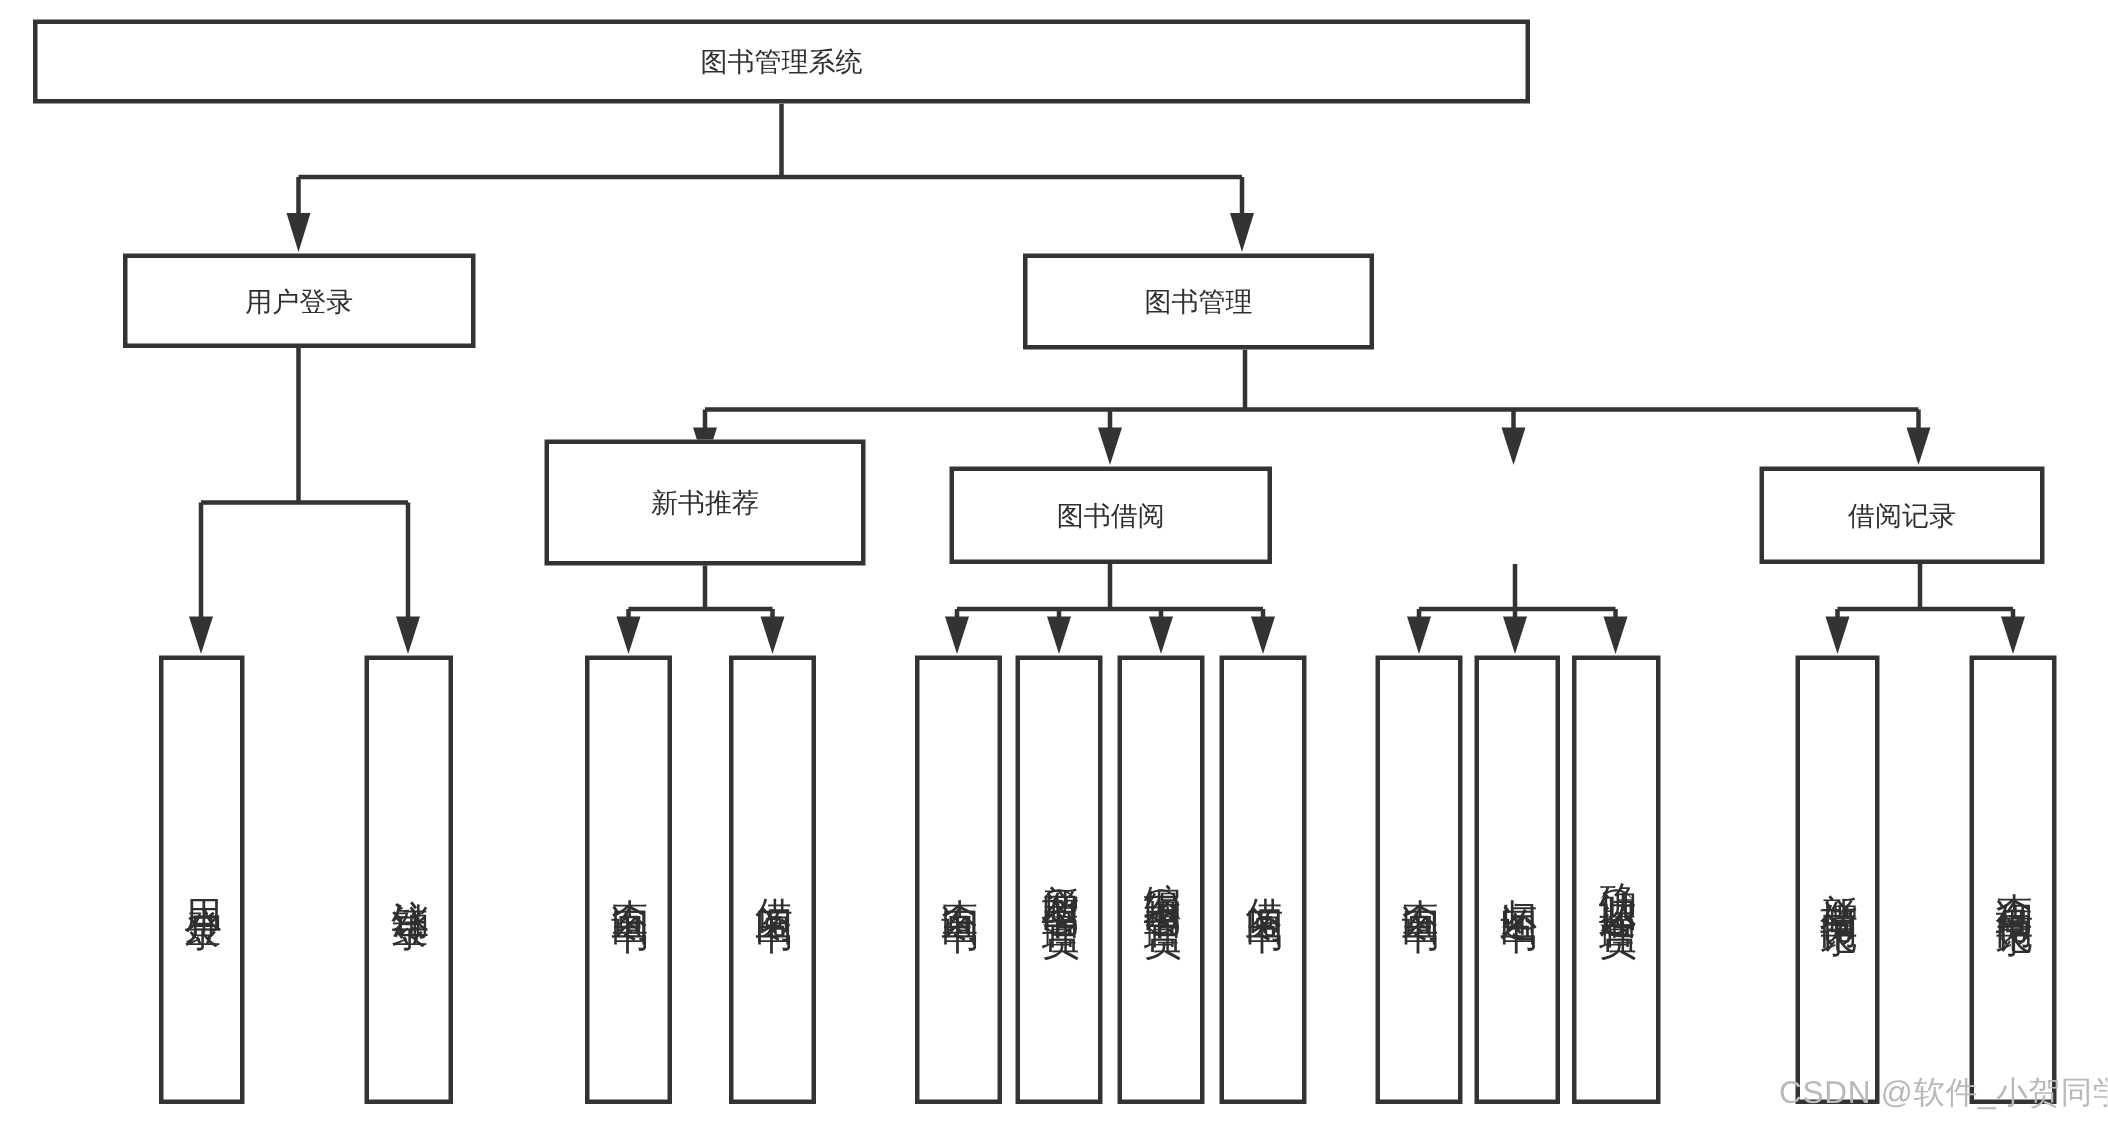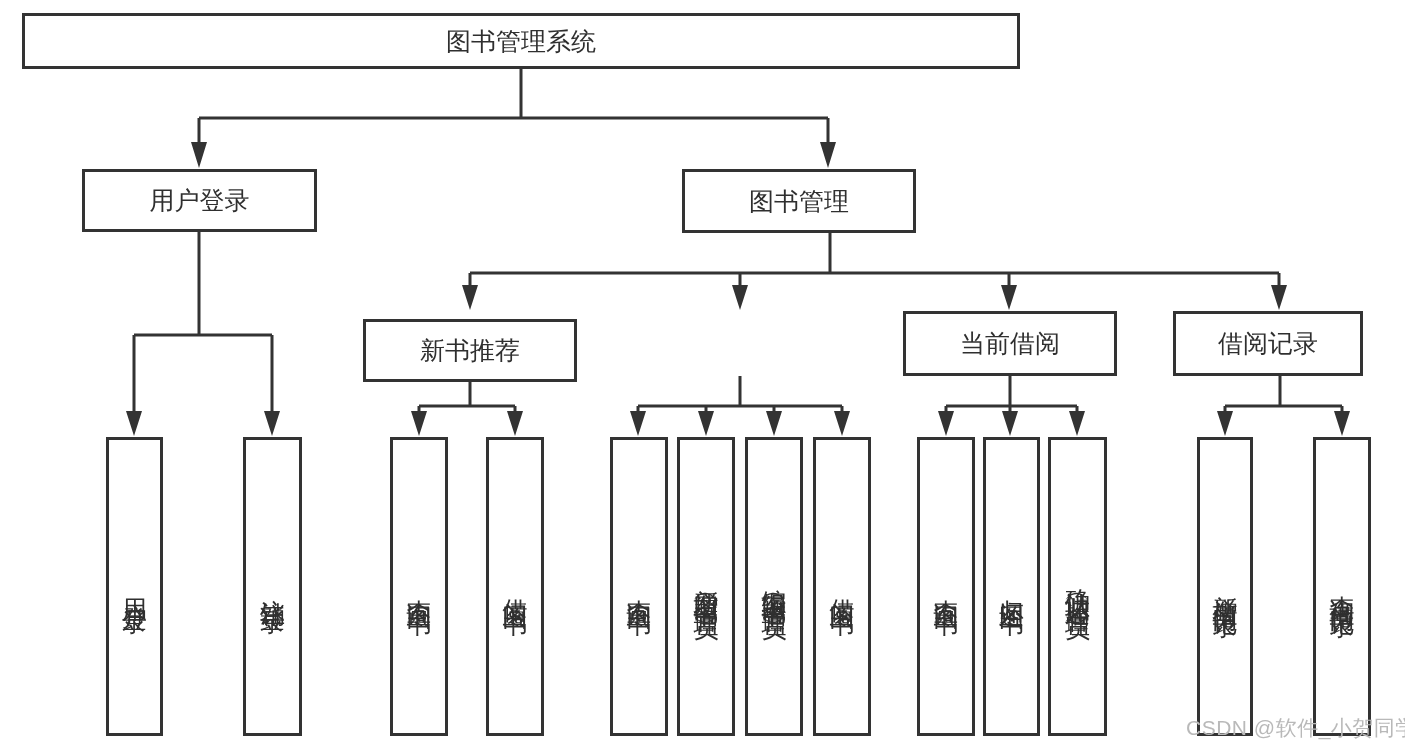--- a/index.html
+++ b/index.html
@@ -23,21 +23,21 @@
   }
   .box {
     position: absolute;
     box-sizing: border-box;
     border: 3px solid #333333;
     background: #ffffff;
     display: flex;
     align-items: center;
     justify-content: center;
     color: #2f2f2f;
-    font-size: 25px;
+    font-size: 18px;
     line-height: 1;
     z-index: 2;
     text-align: center;
   }
   .box.v {
     writing-mode: vertical-rl;
     text-orientation: mixed;
     letter-spacing: 4px;
     font-size: 25px;
   }
@@ -92,25 +92,25 @@
     <span>图书管理</span>
   </div>
 
   <div class="box v" style="left:106px;top:437px;width:57px;height:299px">
     <span>用户登录</span>
   </div>
   <div class="box v" style="left:243px;top:437px;width:59px;height:299px">
     <span>注销登录</span>
   </div>
 
-  <div class="box" style="left:363px;top:319px;width:214px;height:63px">
+  <div class="box" style="left:363px;top:293px;width:214px;height:84px">
     <span>新书推荐</span>
   </div>
-  <div class="box" style="left:903px;top:311px;width:214px;height:65px">
-    <span>当前借阅</span>
+  <div class="box" style="left:633px;top:311px;width:215px;height:65px">
+    <span>图书借阅</span>
   </div>
   <div class="box" style="left:1173px;top:311px;width:190px;height:65px">
     <span>借阅记录</span>
   </div>
 
   <div class="box v" style="left:390px;top:437px;width:58px;height:299px">
     <span>查询图书</span>
   </div>
   <div class="box v" style="left:486px;top:437px;width:58px;height:299px">
     <span>借阅图书</span>

